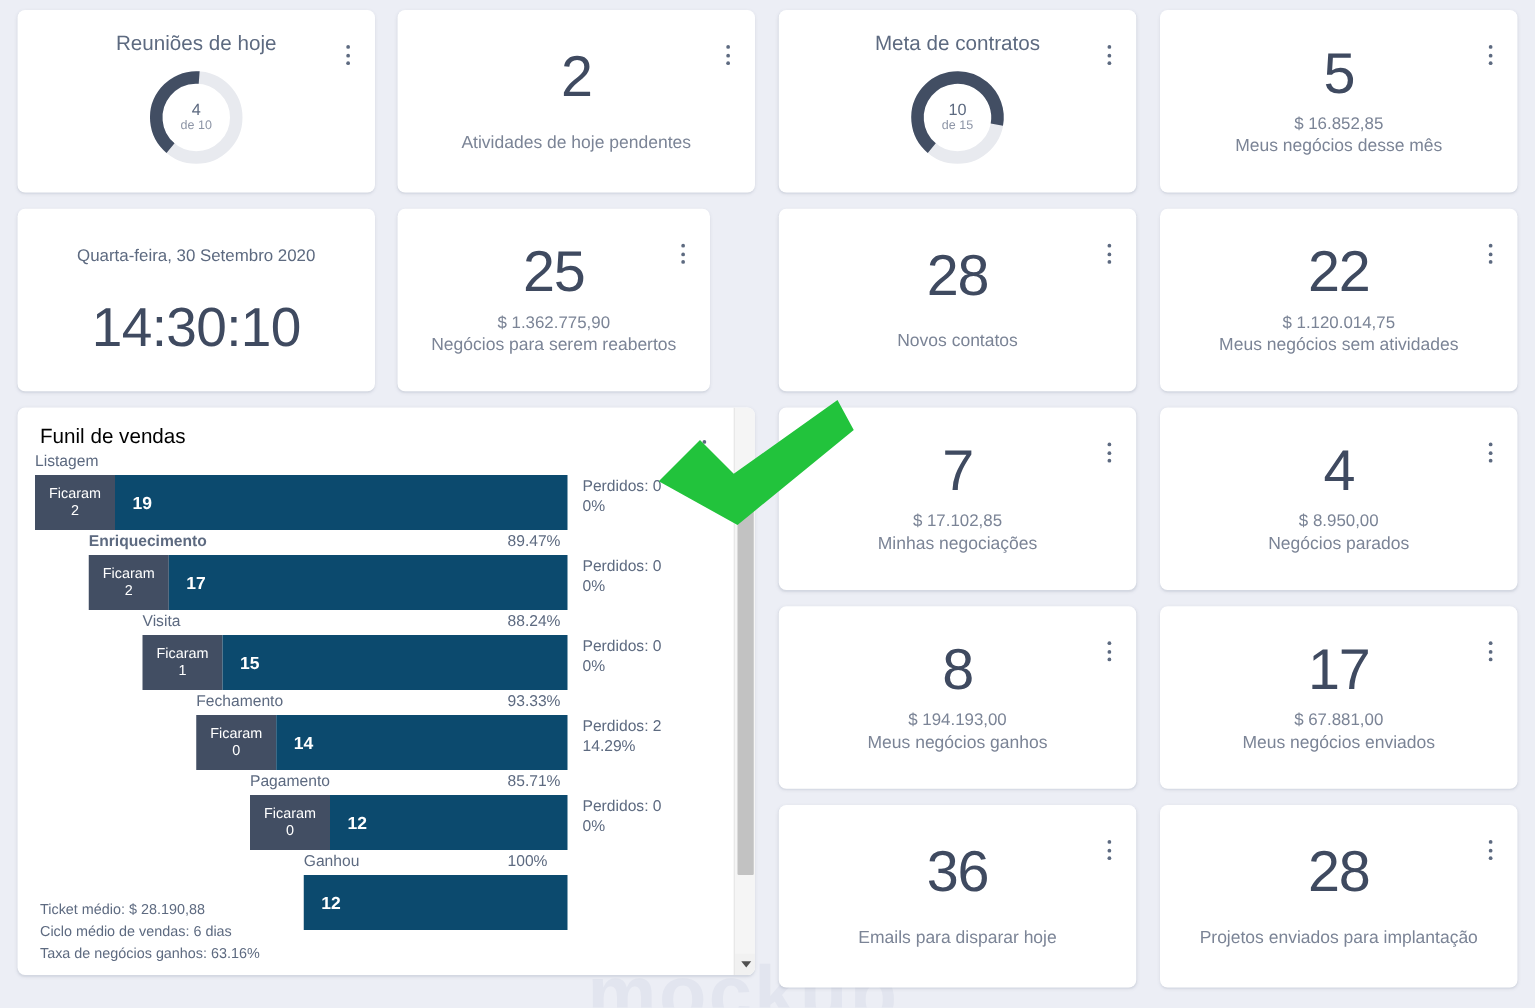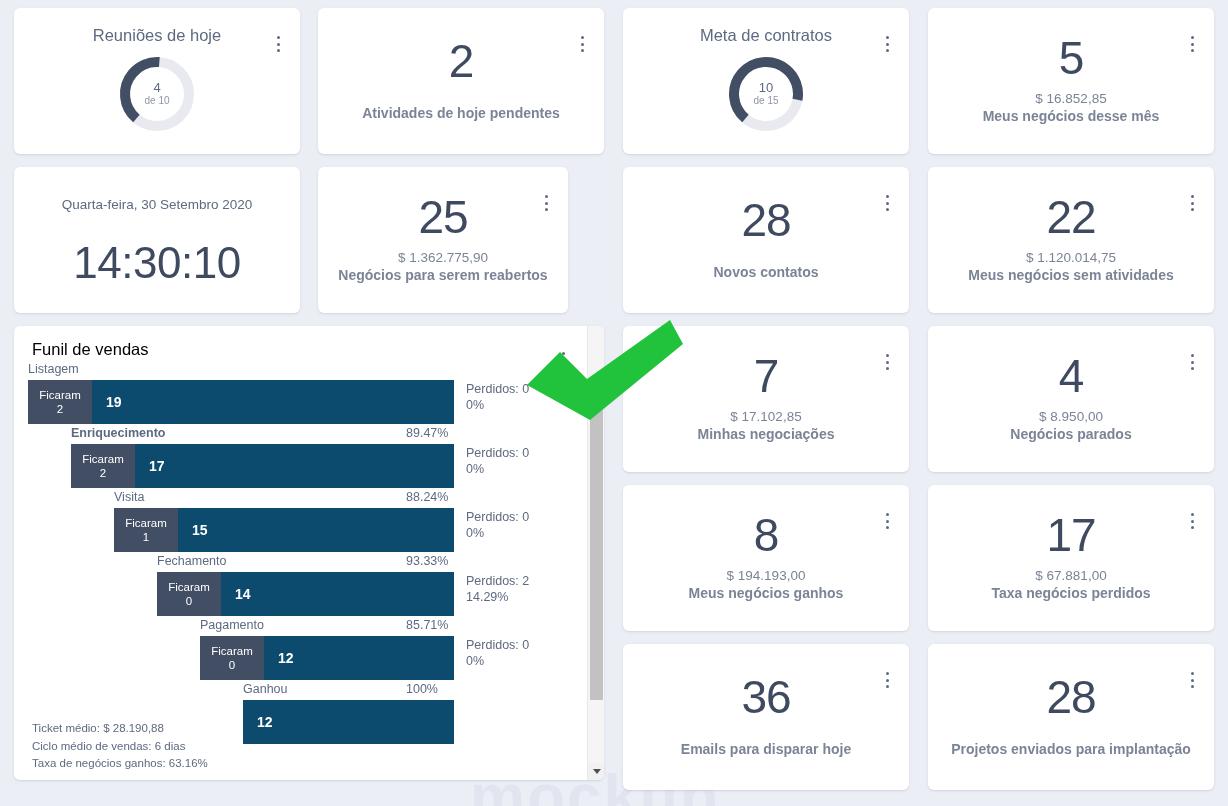--- a/index.html
+++ b/index.html
@@ -72,21 +72,20 @@
   .kpi-money {
     font-size: 13.5px;
     color: #7b8496;
     margin-top: 9px;
   }
   .kpi-label {
     font-size: 14px;
     color: #7b8496;
     margin-top: 2px;
     text-align: left;
-    font-weight: bold;
   }
   .kpi.nomoney .kpi-label { margin-top: 20px; }
 
   
   .gauge-card-inner {
     height: 100%;
     padding: 18px 10px 10px;
     display: flex; flex-direction: column; align-items: center;
   }
   .gauge-title {
@@ -502,21 +501,21 @@
 
   <div class="card" style="left:928px; top:485px; width:286px; height:146px;">
     <div class="kebab">
         <i></i>
         <i></i>
         <i></i>
       </div>
     <div class="kpi">
       <div class="kpi-number">17</div>
       <div class="kpi-money">$ 67.881,00</div>
-      <div class="kpi-label">Taxa negócios perdidos</div>
+      <div class="kpi-label">Meus negócios enviados</div>
     </div>
   </div>
 
   <div class="card" style="left:623px; top:644px; width:286px; height:146px;">
     <div class="kebab">
         <i></i>
         <i></i>
         <i></i>
       </div>
     <div class="kpi nomoney">

